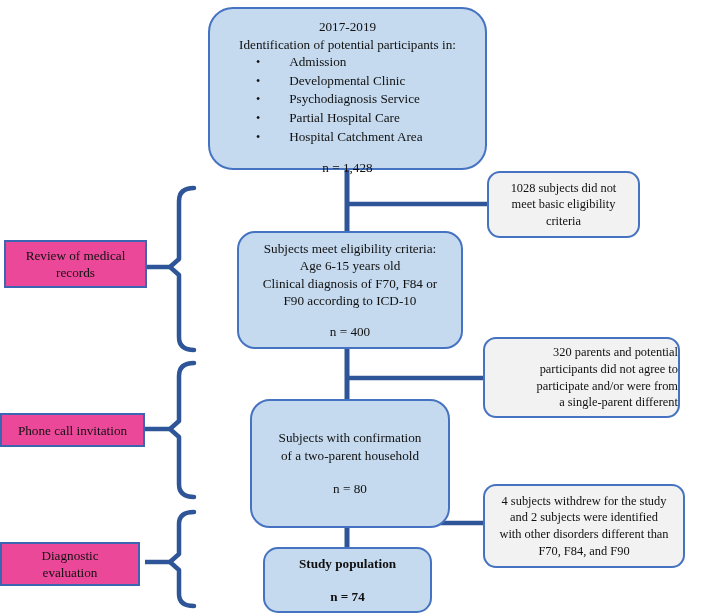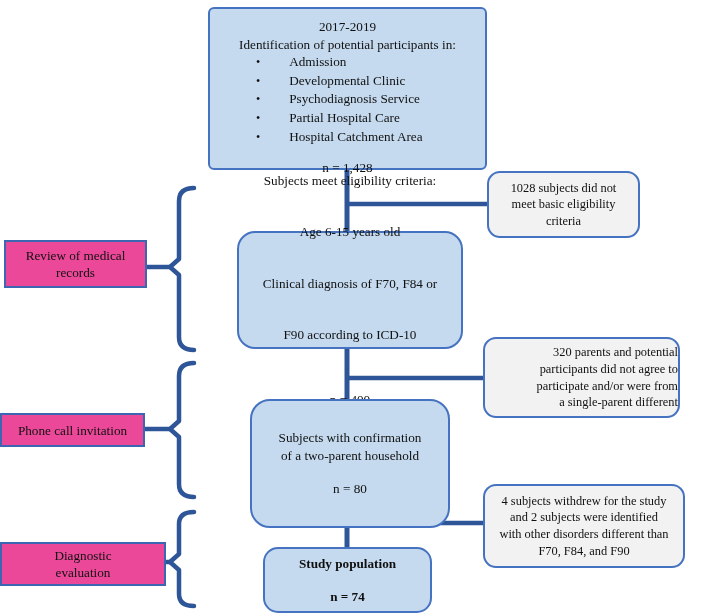--- a/index.html
+++ b/index.html
@@ -48,21 +48,21 @@
 
     <line x1="146" y1="267" x2="172" y2="267" stroke="#2E5597" stroke-width="4.5"></line>
     <line x1="144" y1="429" x2="172" y2="429" stroke="#2E5597" stroke-width="4.5"></line>
     <line x1="145" y1="562" x2="172" y2="562" stroke="#2E5597" stroke-width="4.5"></line>
 
     <path d="M194,188 Q179,188 179,201 L179,259 L170,267 L179,275 L179,337 Q179,350 194,350" fill="none" stroke="#2E5597" stroke-width="4.5" stroke-linecap="round" stroke-linejoin="round"></path>
     <path d="M194,363 Q179,363 179,376 L179,421 L170,429 L179,437 L179,484 Q179,497 194,497" fill="none" stroke="#2E5597" stroke-width="4.5" stroke-linecap="round" stroke-linejoin="round"></path>
     <path d="M194,512 Q179,512 179,524 L179,554 L170,562 L179,570 L179,594 Q179,606 194,606" fill="none" stroke="#2E5597" stroke-width="4.5" stroke-linecap="round" stroke-linejoin="round"></path>
   </svg>
 
-  <div id="top-box" class="box main-box" style="left:208px;top:7px;width:279px;height:163px;border-radius:6px;">
+  <div id="top-box" class="box main-box" style="left:208px;top:7px;width:279px;height:163px;border-radius:25px;">
     <div class="line">2017-2019</div>
     <div class="line">Identification of potential participants in:</div>
     <ul class="bullet-list">
       <li class="bullet-row">
         <span class="dot">•</span>
         <span>Admission</span>
       </li>
       <li class="bullet-row">
         <span class="dot">•</span>
         <span>Developmental Clinic</span>
@@ -82,21 +82,21 @@
     </ul>
     <div class="n-label">n = 1,428</div>
   </div>
 
   <div class="box side-box" style="left:487px;top:171px;width:153px;height:67px;">
     <div class="line">1028 subjects did not</div>
     <div class="line">meet basic eligibility</div>
     <div class="line">criteria</div>
   </div>
 
-  <div class="box main-box" style="left:237px;top:231px;width:226px;height:118px;border-radius:18px;gap:34px;">
+  <div class="box main-box" style="left:237px;top:231px;width:226px;height:118px;border-radius:18px;">
     <div class="line">Subjects meet eligibility criteria:</div>
     <div class="line">Age 6-15 years old</div>
     <div class="line">Clinical diagnosis of F70, F84 or</div>
     <div class="line">F90 according to ICD-10</div>
     <div class="n-label">n = 400</div>
   </div>
 
   <div class="box side-box" style="left:483px;top:337px;width:197px;height:81px;align-items:flex-end;">
     <div class="line">320 parents and potential</div>
     <div class="line">participants did not agree to</div>
@@ -124,18 +124,18 @@
 
   <div class="box stage-box" style="left:4px;top:240px;width:143px;height:48px;">
     <div class="line">Review of medical</div>
     <div class="line">records</div>
   </div>
 
   <div class="box stage-box" style="left:0px;top:413px;width:145px;height:34px;">
     <div class="line">Phone call invitation</div>
   </div>
 
-  <div class="box stage-box" style="left:0px;top:542px;width:166px;height:44px;">
+  <div class="box stage-box" style="left:0px;top:542px;width:140px;height:44px;">
     <div class="line">Diagnostic</div>
     <div class="line">evaluation</div>
   </div>
 
 </div>
 
 </body></html>

